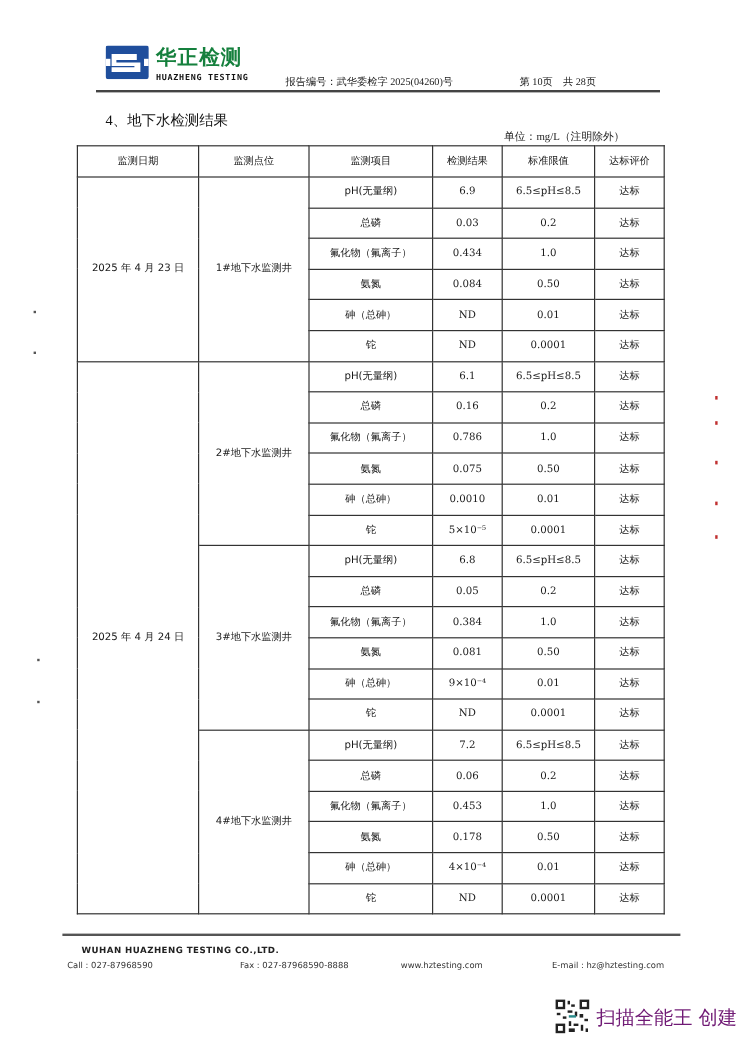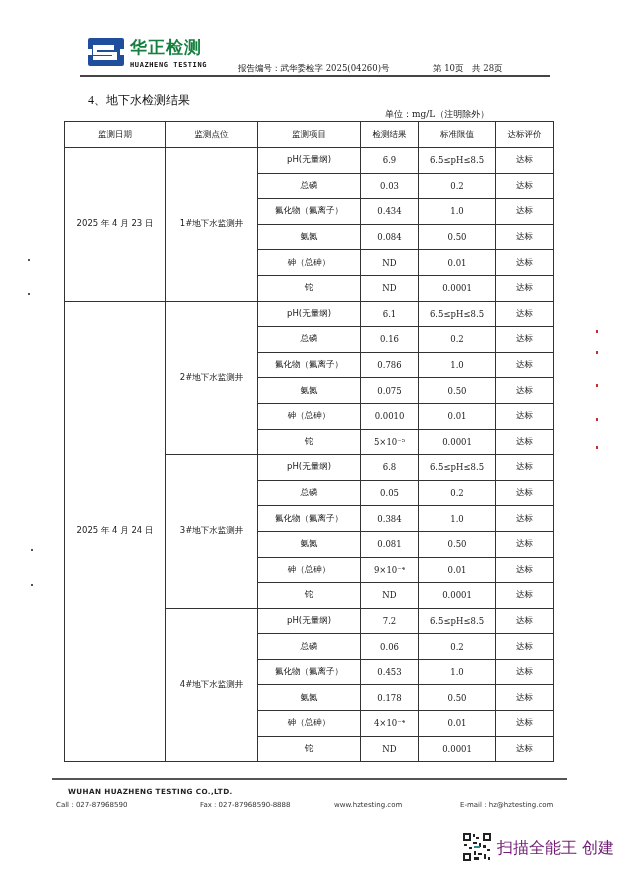--- a/index.html
+++ b/index.html
@@ -1,31 +1,31 @@
 <!DOCTYPE html>
 <html><head>
 <meta charset="utf-8">
 <style>
   html, body { margin: 0; padding: 0; background: #ffffff; }
   body { width: 617px; height: 869px; position: relative; overflow: hidden;
          font-family: "DejaVu Serif", "Liberation Serif", serif; color: #1a1a1a; }
-  .abs { position: absolute; }
+  .abs { position: absolute; font-family: Liberation Serif, serif; }
 
   
   .logo-mark { left: 88px; top: 38px; width: 36px; height: 28px; }
   .logo-cn { left: 130px; top: 36px; font-family: "DejaVu Sans", sans-serif; font-weight: bold;
              font-size: 17px; letter-spacing: 1px; color: #15803d; }
   .logo-en { left: 130px; top: 61px; font-family: "DejaVu Sans Mono", monospace; font-weight: bold;
              font-size: 7px; letter-spacing: 0.6px; color: #111; }
   .report-no { left: 238px; top: 63px; font-size: 8.5px; color: #222; }
   .page-no { left: 433px; top: 63px; font-size: 8.5px; color: #222; }
   .header-rule { left: 80px; top: 75px; width: 470px; height: 2px; background: #444; }
 
   .section-title { left: 88px; top: 92px; font-family: Liberation Serif, serif; font-size: 12px; color: #111; }
-  .unit-note { left: 385px; top: 108px; font-size: 9px; color: #222; text-align: center; }
+  .unit-note { left: 420px; top: 108px; font-size: 9px; color: #222; text-align: center; }
 
   
   table.results { position: absolute; left: 64px; top: 121px; border-collapse: collapse;
                   table-layout: fixed; font-size: 8.5px; }
   table.results td, table.results th { border: 1px solid #333; text-align: center; vertical-align: middle;
                   padding: 0; font-weight: normal; color: #1a1a1a; }
   table.results th { height: 25px; font-family: "DejaVu Sans", sans-serif; font-size: 8.5px; }
   table.results td { height: 24.6px; }
   td.cn { font-family: "DejaVu Sans", sans-serif; }
   td.eval { font-family: "DejaVu Sans", sans-serif; }

